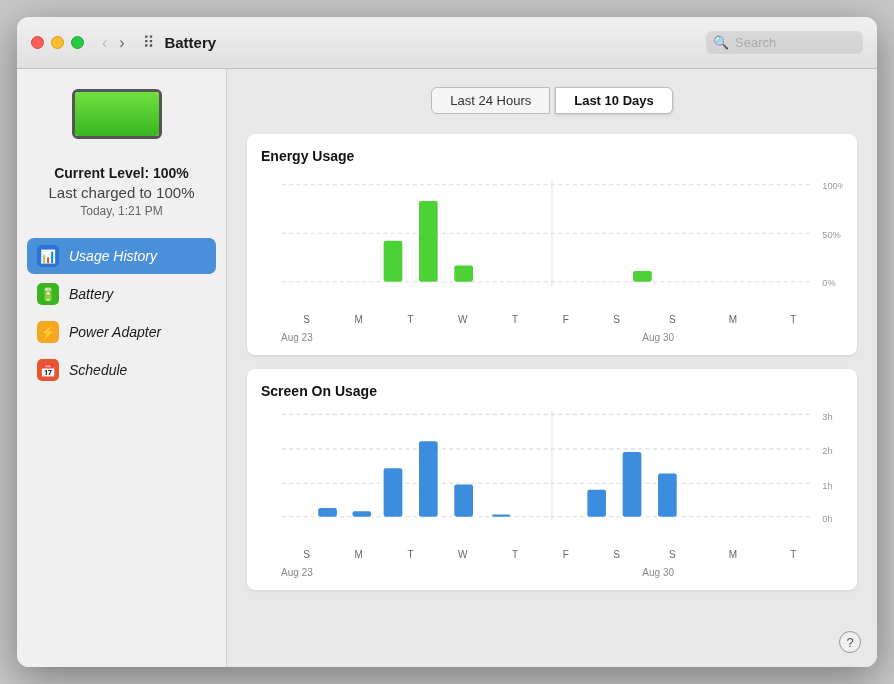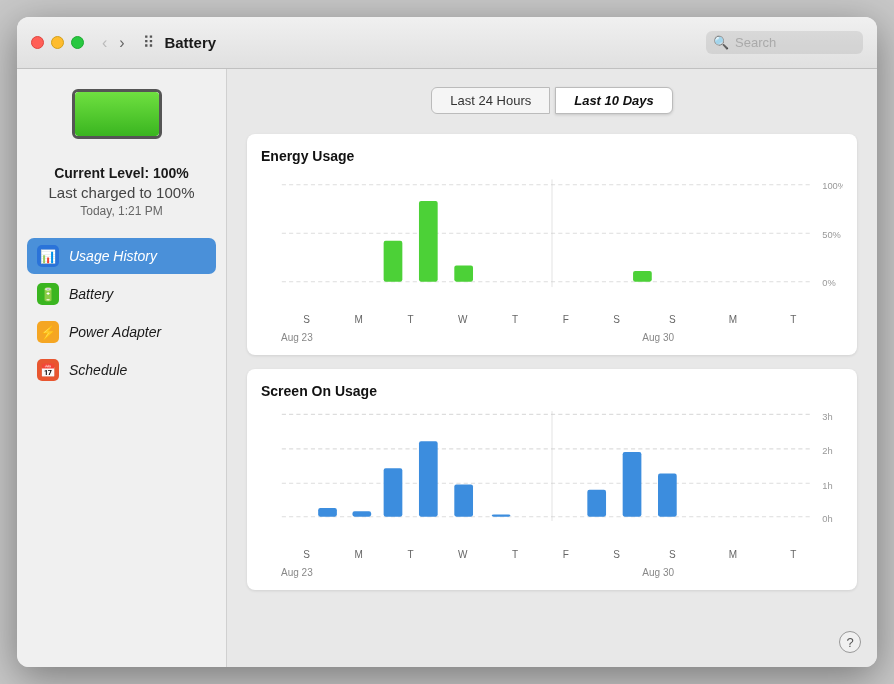--- a/index.html
+++ b/index.html
@@ -212,21 +212,21 @@
     }
     .tab-btn {
       padding: 5px 18px;
       font-size: 13px;
       cursor: pointer;
       border: 1px solid #bbb;
       background: #f5f5f5;
       color: #333;
     }
     .tab-btn:first-child { border-radius: 6px 0 0 6px; }
-    .tab-btn:last-child { border-radius: 0 6px 6px 0; font-style: italic; }
+    .tab-btn:last-child { border-radius: 0 6px 6px 0; }
     .tab-btn.active {
       background: white;
       font-weight: 600;
       color: #111;
       box-shadow: 0 1px 3px rgba(0,0,0,0.15);
     }
     
     .chart-card {
       background: white;
       border-radius: 8px;

